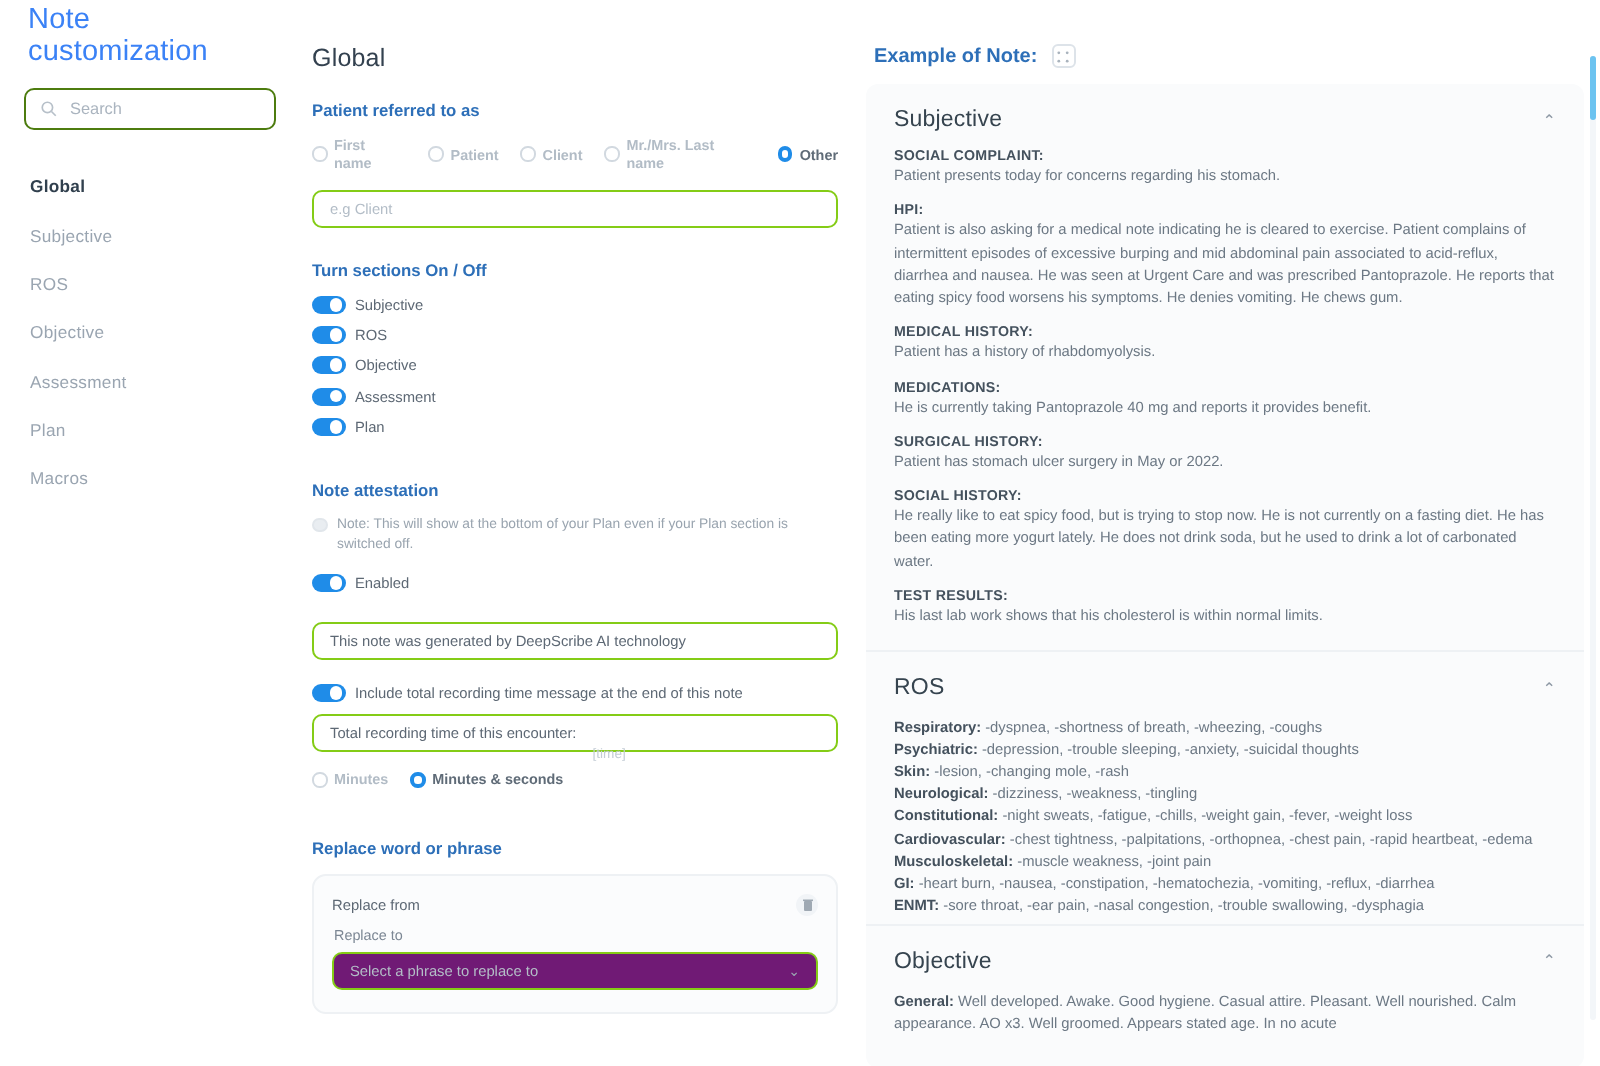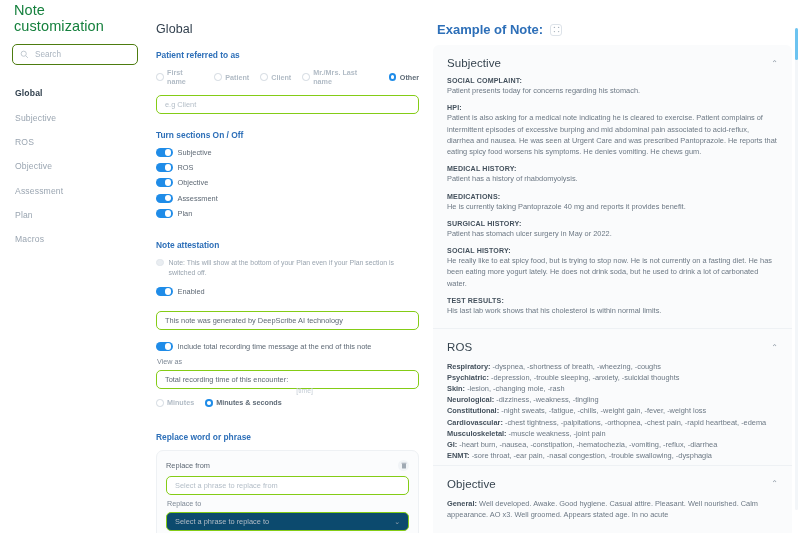--- a/index.html
+++ b/index.html
@@ -8,21 +8,21 @@
     background: #ffffff;
     font-family: "Liberation Sans", sans-serif;
     color: #2e3a46;
     overflow: hidden;
   }
   .page { position: relative; width: 800px; height: 533px; display: flex; }
 
   
   .sidebar { width: 150px; flex: 0 0 150px; padding: 0 12px; }
   .app-title {
-    font-size: 14.5px; color: #15803d; font-weight: 400;
+    font-size: 14.5px; color: #3b82f6; font-weight: 400;
     padding: 2px 0 10px 2px; letter-spacing: .1px;
   }
   .search-box {
     display: flex; align-items: center; gap: 6px;
     height: 21px; border: 1px solid #4d7c0f; border-radius: 5px;
     background: #fff; padding: 0 7px; margin-bottom: 16px;
   }
   .search-box svg { flex: 0 0 9px; }
   .search-ph { font-size: 8.2px; color: #aab4bf; }
   .nav-item {
@@ -80,21 +80,21 @@
   .card-hd { display: flex; align-items: center; margin-bottom: 5px; text-align: center; }
   .card-hd span { font-size: 7.4px; color: #5d6874; }
   .trash {
     margin-left: auto; width: 11px; height: 11px; border-radius: 50%;
     background: #f1f4f7; display: flex; align-items: center; justify-content: center;
   }
 
   
   .right { flex: 1; padding: 22px 8px 0 8px; position: relative; }
   .ex-hd { display: flex; align-items: center; gap: 7px; margin-bottom: 8px; padding-left: 4px; }
-  .ex-hd .lbl { font-size: 13px; font-weight: bold; color: #2d6fb8; }
+  .ex-hd .lbl { font-size: 10px; font-weight: bold; color: #2d6fb8; }
   .expand {
     width: 12px; height: 12px; border: 1px solid #dde3e9; border-radius: 3px;
     display: flex; align-items: center; justify-content: center; background: #fff;
   }
   .note-panel {
     background: #fafbfc; border-radius: 6px; height: 492px; overflow: hidden;
     position: relative; padding: 0 0 0 0;
   }
   .sec { padding: 12px 14px 4px 14px; }
   .sec + .sec { border-top: 1px solid #eef1f4; }
@@ -204,21 +204,20 @@
       <div class="tgl"></div>
       <span>Enabled</span>
     </div>
     <div class="sp9"></div>
     <div class="text-input filled">This note was generated by DeepScribe AI technology</div>
     <div class="sp12"></div>
     <div class="tgl-row">
       <div class="tgl"></div>
       <span>Include total recording time message at the end of this note</span>
     </div>
-    <div class="sub-label">View as</div>
     <div class="text-input filled">
       <span>Total recording time of this encounter:</span>
       <span class="right">[time]</span>
     </div>
     <div class="sp9"></div>
     <div class="radio-row" id="time-radios">
         <div class="radio">
           <div class="dot"></div>
           <span>Minutes</span>
         </div>
@@ -233,23 +232,22 @@
     <div class="card">
       <div class="card-hd">
         <span>Replace from</span>
         <div class="trash">
           <svg width="6" height="7" viewBox="0 0 12 14">
             <rect x="2" y="3" width="8" height="10" rx="1" fill="#9fa9b3"></rect>
             <rect x="1" y="1.5" width="10" height="1.6" fill="#9fa9b3"></rect>
           </svg>
         </div>
       </div>
-      <div class="text-input" style="background:#fff">Select a phrase to replace from</div>
       <div class="sub-label">Replace to</div>
-      <div class="text-input" style="background:#0c4a6e">
+      <div class="text-input" style="background:#701a75">
         <span>Select a phrase to replace to</span>
         <span class="chev">⌄</span>
       </div>
     </div>
 
   </div>
 
   <div class="right">
     <div class="ex-hd">
       <span class="lbl">Example of Note:</span>

